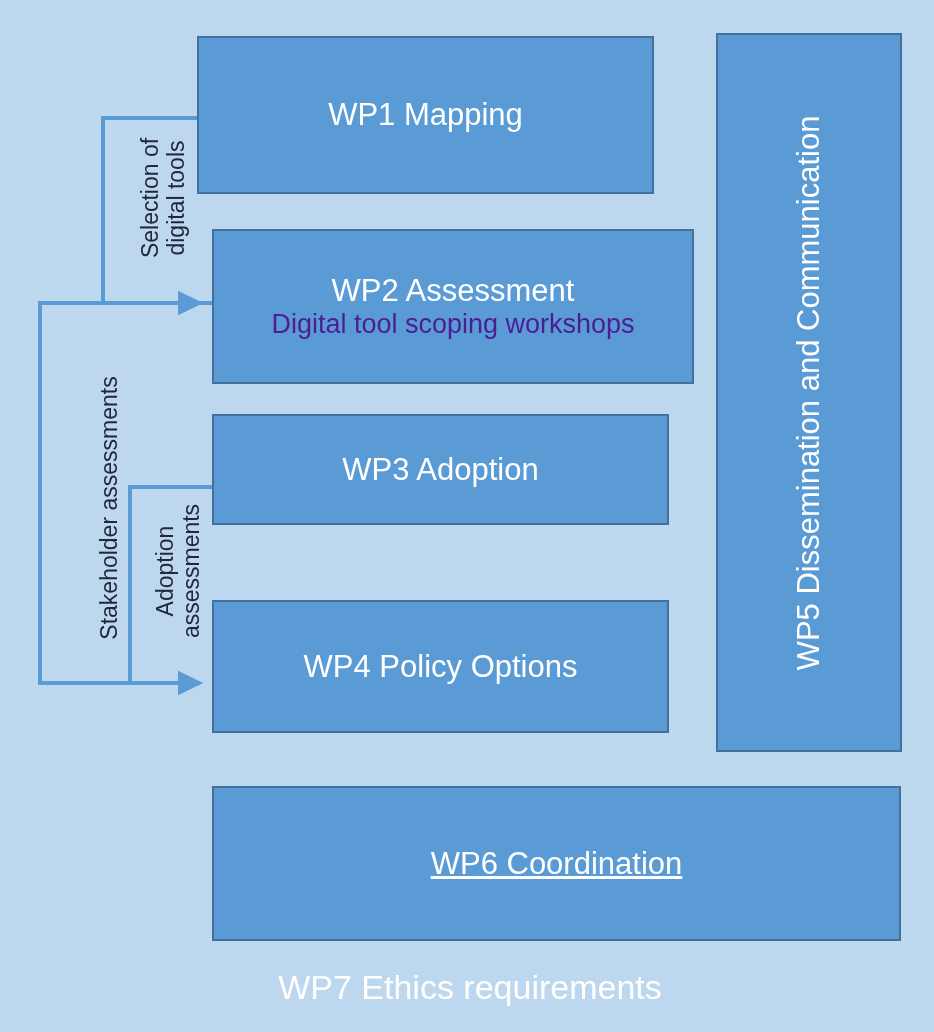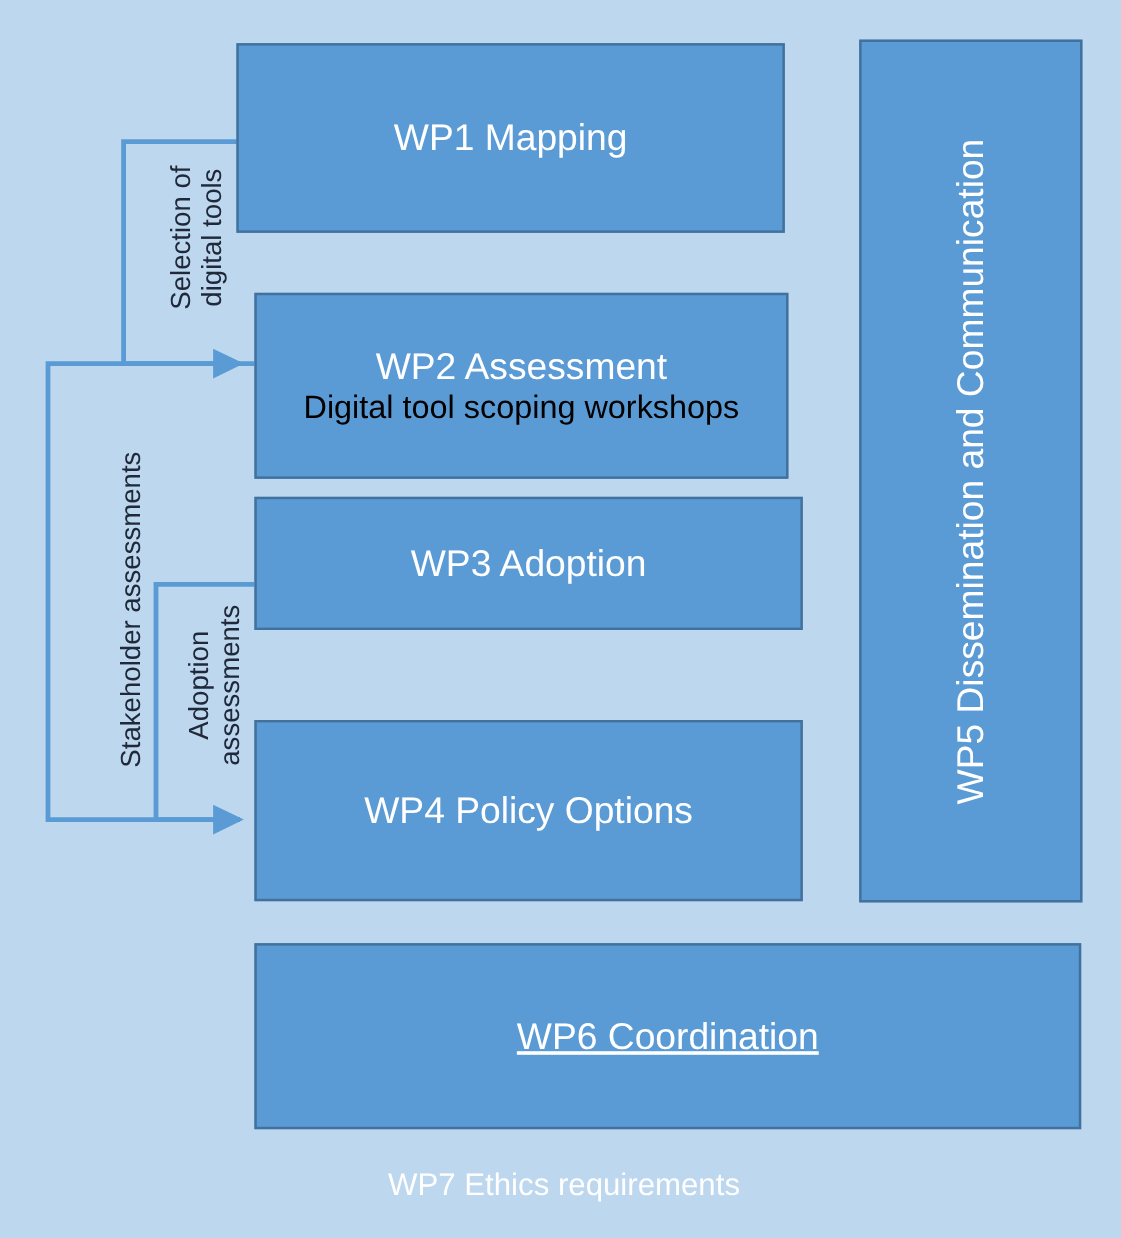--- a/index.html
+++ b/index.html
@@ -36,30 +36,30 @@
     line-height: 1.16;
     font-weight: 400;
     color: #ffffff;
     text-align: center;
     white-space: nowrap;
   }
   .wp-sub {
     font-size: 27px;
     line-height: 1.16;
     font-weight: 400;
-    color: #000000;
+    color: #4c1d95;
     text-align: left;
     white-space: nowrap;
   }
 
   
   #wp1 { left: 197px; top: 36px;  width: 457px; height: 158px; }
-  #wp2 { left: 212px; top: 244px; width: 445px; height: 155px; }
+  #wp2 { left: 212px; top: 229px; width: 482px; height: 155px; }
   #wp3 { left: 212px; top: 414px; width: 457px; height: 111px; }
-  #wp4 { left: 212px; top: 600px; width: 457px; height: 151px; }
+  #wp4 { left: 212px; top: 600px; width: 457px; height: 133px; }
   #wp6 { left: 212px; top: 786px; width: 689px; height: 155px; text-decoration: underline; }
 
   #wp5 {
     left: 716px; top: 33px; width: 186px; height: 719px;
   }
   #wp5 .wp-title {
     transform: rotate(-90deg);
     white-space: nowrap;
   }
 
@@ -67,21 +67,21 @@
     position: absolute;
     left: 212px;
     top: 962px;
     width: 516px;
     height: 50px;
     display: flex;
     align-items: center;
     justify-content: center;
   }
   #wp7 .wp7-text {
-    font-size: 26px;
+    font-size: 34px;
     color: #ffffff;
     white-space: nowrap;
   }
 
   
   .conn-label {
     position: absolute;
     color: #20293a;
     font-size: 23px;
     line-height: 1.18;

